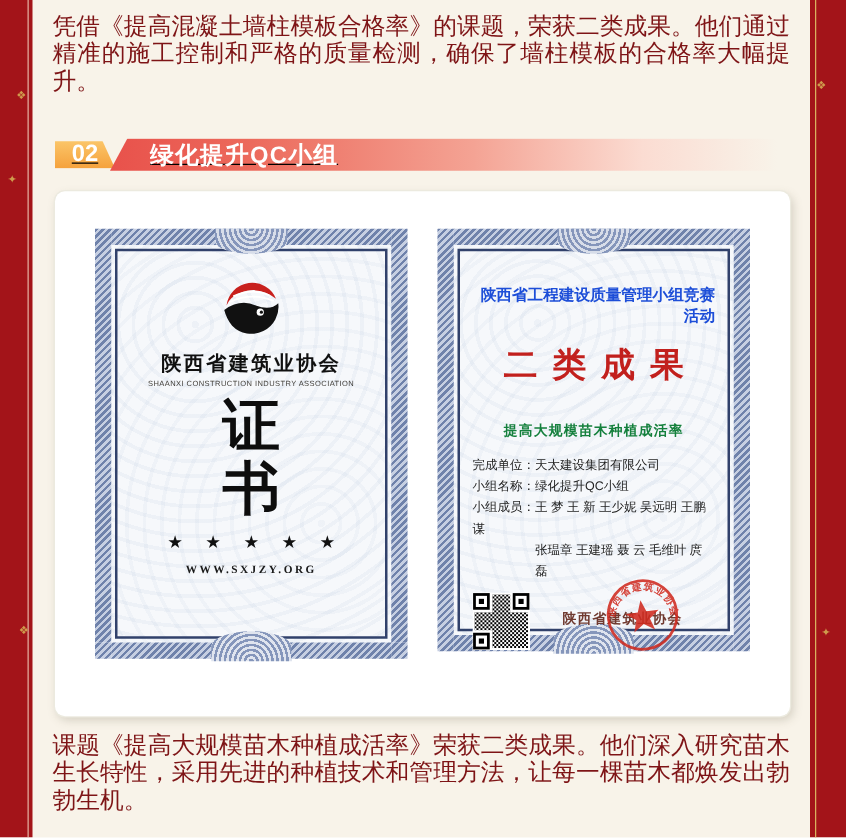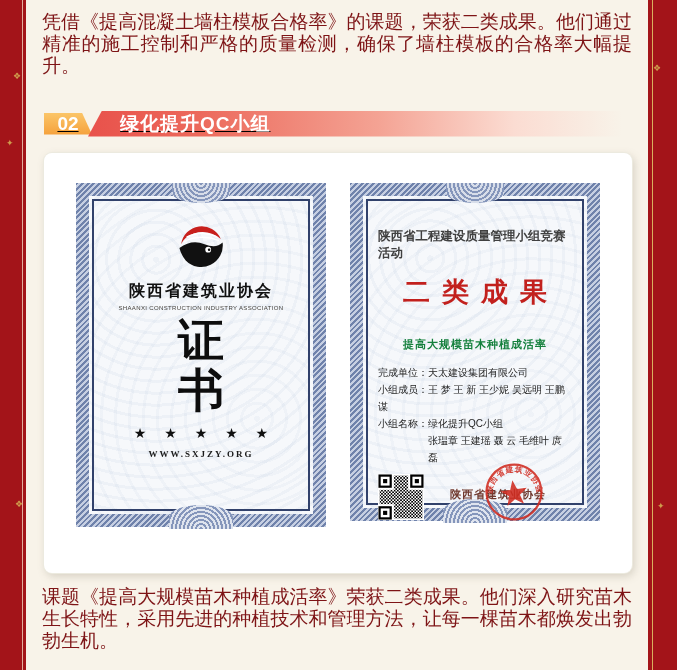--- a/index.html
+++ b/index.html
@@ -56,21 +56,21 @@
   .lc .logo{margin-top:24px;}
   .lc .org{margin-top:7px;font-size:16px;font-weight:bold;color:#101010;letter-spacing:2px;}
   .lc .org-en{margin-top:2px;font-size:7px;color:#44413c;letter-spacing:.4px;transform:scale(.86);white-space:nowrap;}
   .lc .bigchar{font-family:"Liberation Serif","DejaVu Serif",serif;font-size:46px;line-height:50px;font-weight:bold;color:#0d0d0d;}
   .lc .bigchar.first{margin-top:5px;}
   .lc .stars{margin-top:9px;font-size:14px;letter-spacing:7px;text-indent:7px;color:#101010;}
   .lc .url{margin-top:8px;font-family:"Liberation Serif","DejaVu Serif",serif;font-size:9px;font-weight:bold;letter-spacing:2px;color:#1a1a1a;}
 
   
   .rc{position:relative;z-index:2;height:100%;box-sizing:border-box;padding:32px 15px 0;}
-  .rc .activity{font-size:12.5px;font-weight:bold;color:#404040;text-align:left;}
+  .rc .activity{font-size:12.5px;font-weight:bold;color:#1d4ed8;text-align:right;}
   .rc .award{margin-top:12px;text-align:center;font-family:"Liberation Serif","DejaVu Serif",serif;
     font-size:27px;font-weight:bold;color:#c2201d;letter-spacing:12px;text-indent:12px;}
   .rc .project{margin-top:27px;text-align:center;font-size:11px;font-weight:bold;color:#15803d;letter-spacing:1px;}
   .rc .fields{margin-top:12px;font-size:10px;color:#232323;line-height:17px;}
   .rc .fields .indent{padding-left:50px;}
   .rc .certno{margin-top:13px;font-size:10px;color:#232323;}
   .rc .bottom-row{display:flex;margin-top:8px;}
   .qr{width:46px;height:46px;flex:none;}
   .issuer{flex:1;position:relative;text-align:center;}
   .issuer-name{margin-top:13px;font-size:11px;font-weight:bold;color:#703a30;letter-spacing:1px;}
@@ -126,22 +126,22 @@
       <div class="wm"></div>
       <div class="inner-line"></div>
       <div class="crest"></div>
       <div class="rosette"></div>
       <div class="rc">
         <div class="activity">陕西省工程建设质量管理小组竞赛活动</div>
         <div class="award">二类成果</div>
         <div class="project">提高大规模苗木种植成活率</div>
         <div class="fields">
           <div>完成单位：天太建设集团有限公司</div>
+          <div>小组名称：绿化提升QC小组</div>
           <div>小组成员：王  梦  王  新  王少妮  吴远明  王鹏谋</div>
-          <div>小组名称：绿化提升QC小组</div>
           <div class="indent">张瑥章  王建瑶  聂  云  毛维叶  庹  磊</div>
         </div>
         <div class="bottom-row">
           <svg class="qr" viewBox="0 0 29 29">
             <defs>
               <pattern id="qm" width="2" height="2" patternUnits="userSpaceOnUse">
                 <rect width="1" height="1" fill="#000"></rect>
                   <rect x="1" y="1" width="1" height="1" fill="#000"></rect>
               </pattern>
             </defs>

